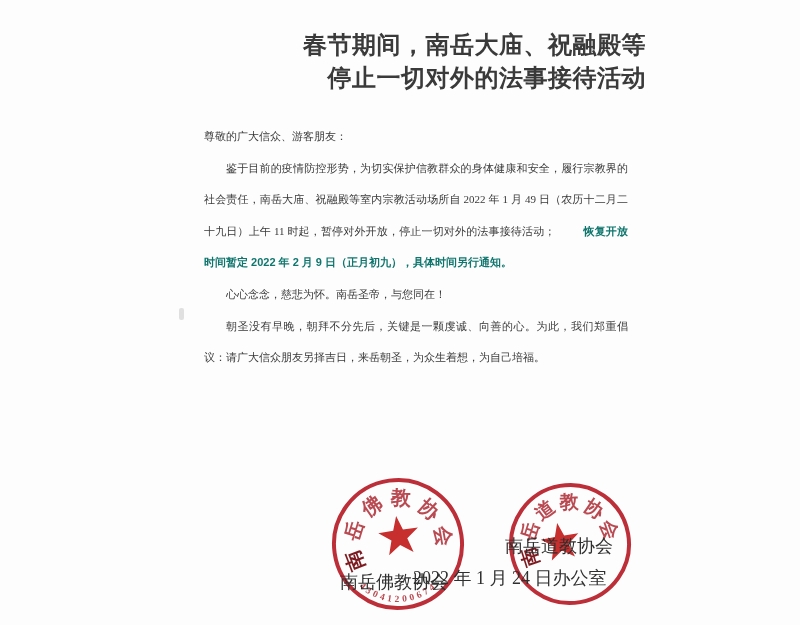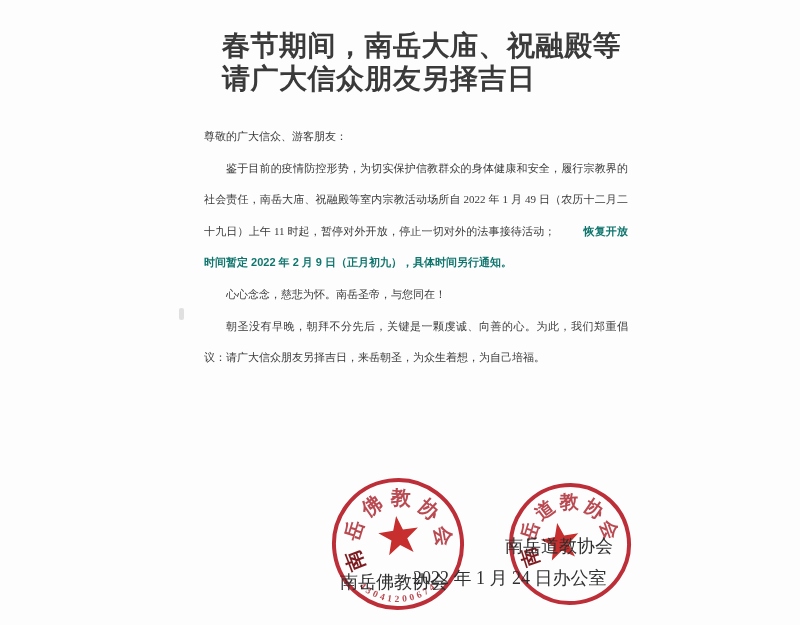--- a/index.html
+++ b/index.html
@@ -6,22 +6,22 @@
   .page{
     position:relative;
     width:800px;height:625px;
     background:#fdfdfd;
     overflow:hidden;
     font-family:"Liberation Serif","DejaVu Serif",serif;
   }
   .doc-title{
     position:absolute;left:204px;top:29px;width:424px;
     transform:translateX(18px);
-    text-align:left;
-    font-size:28px;line-height:33px;
+    text-align:right;
+    font-size:24px;line-height:33px;
     color:#3a3a3a;
     font-weight:600;
     letter-spacing:0.5px;
   }
   .doc-body{
     position:absolute;left:204px;top:121px;width:424px;
     font-size:11px;line-height:31.6px;
     color:#3a3a3a;
     text-align:justify;
   }
@@ -49,21 +49,21 @@
     background:#c9c9c9;opacity:.55;border-radius:2px;
   }
 </style>
 </head>
 <body>
 
 <div class="page">
 
   <div class="doc-title">
     <div>春节期间，南岳大庙、祝融殿等</div>
-    <div>请广大信众朋友另择吉日</div>
+    <div>停止一切对外的法事接待活动</div>
   </div>
 
   <div class="doc-body">
     <p>尊敬的广大信众、游客朋友：</p>
     <p class="para"><span>鉴于目前的疫情防控形势，为切实保护信教群众的身体健康和安全，履行宗教界的社会责任，南岳大庙、祝融殿等室内宗教活动场所自 2022 年 1 月 49 日（农历十二月二十九日）上午 11 时起，暂停对外开放，停止一切对外的法事接待活动；</span><span class="bold-seg">恢复开放时间暂定 2022 年 2 月 9 日（正月初九），具体时间另行通知。</span></p>
     <p class="para">心心念念，慈悲为怀。南岳圣帝，与您同在！</p>
     <p class="para">朝圣没有早晚，朝拜不分先后，关键是一颗虔诚、向善的心。为此，我们郑重倡议：请广大信众朋友另择吉日，来岳朝圣，为众生着想，为自己培福。</p>
   </div>
 
   <svg id="stamp-left" class="stamp" width="150" height="150" viewBox="0 0 150 150">

